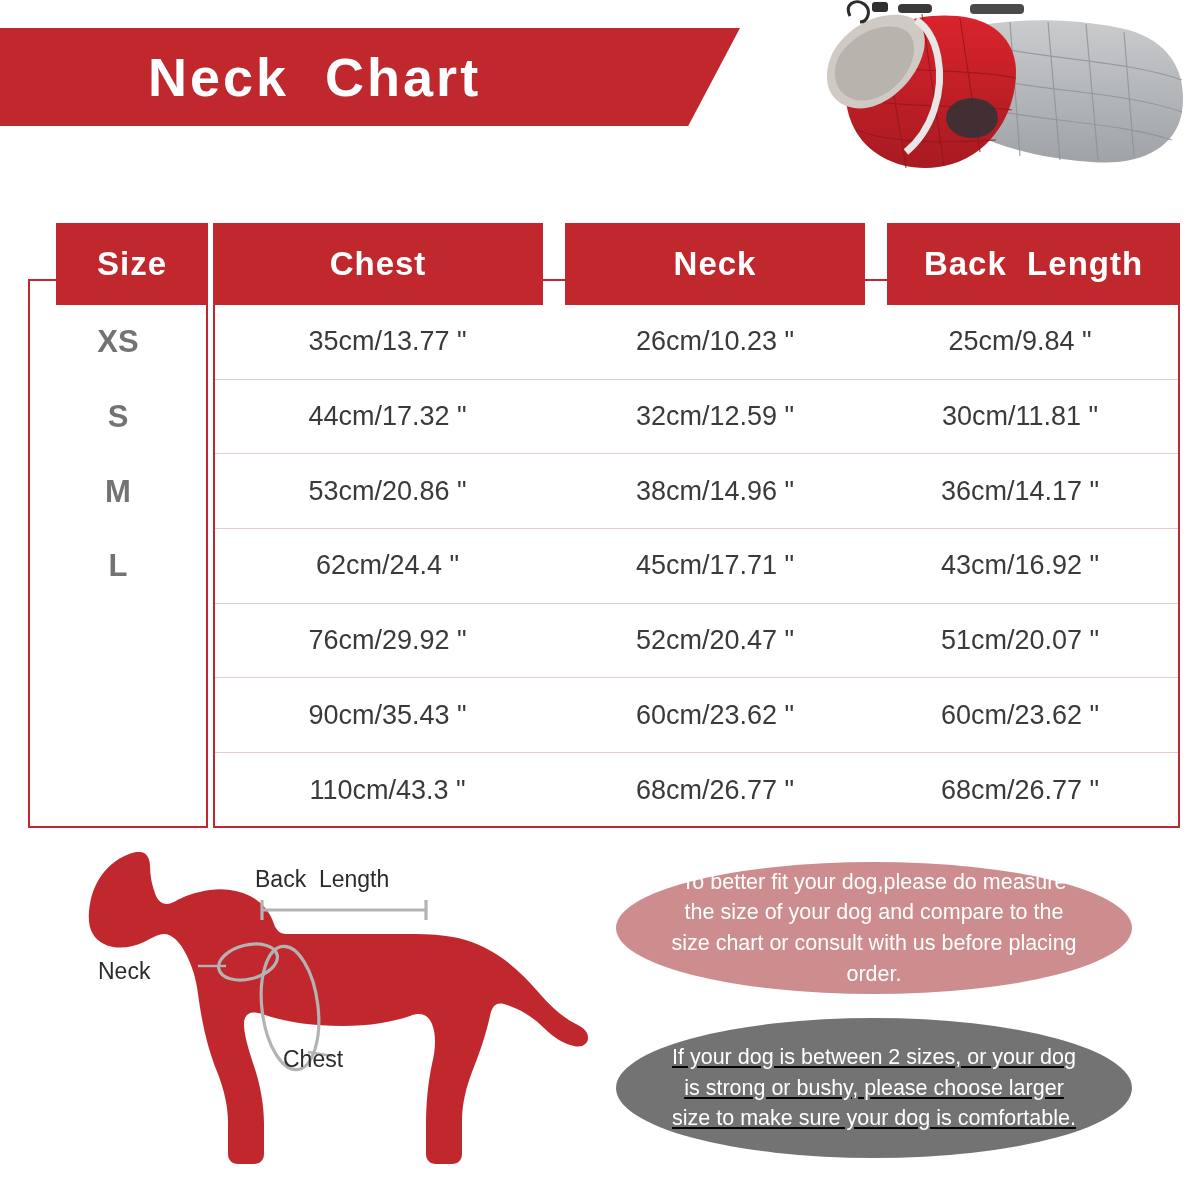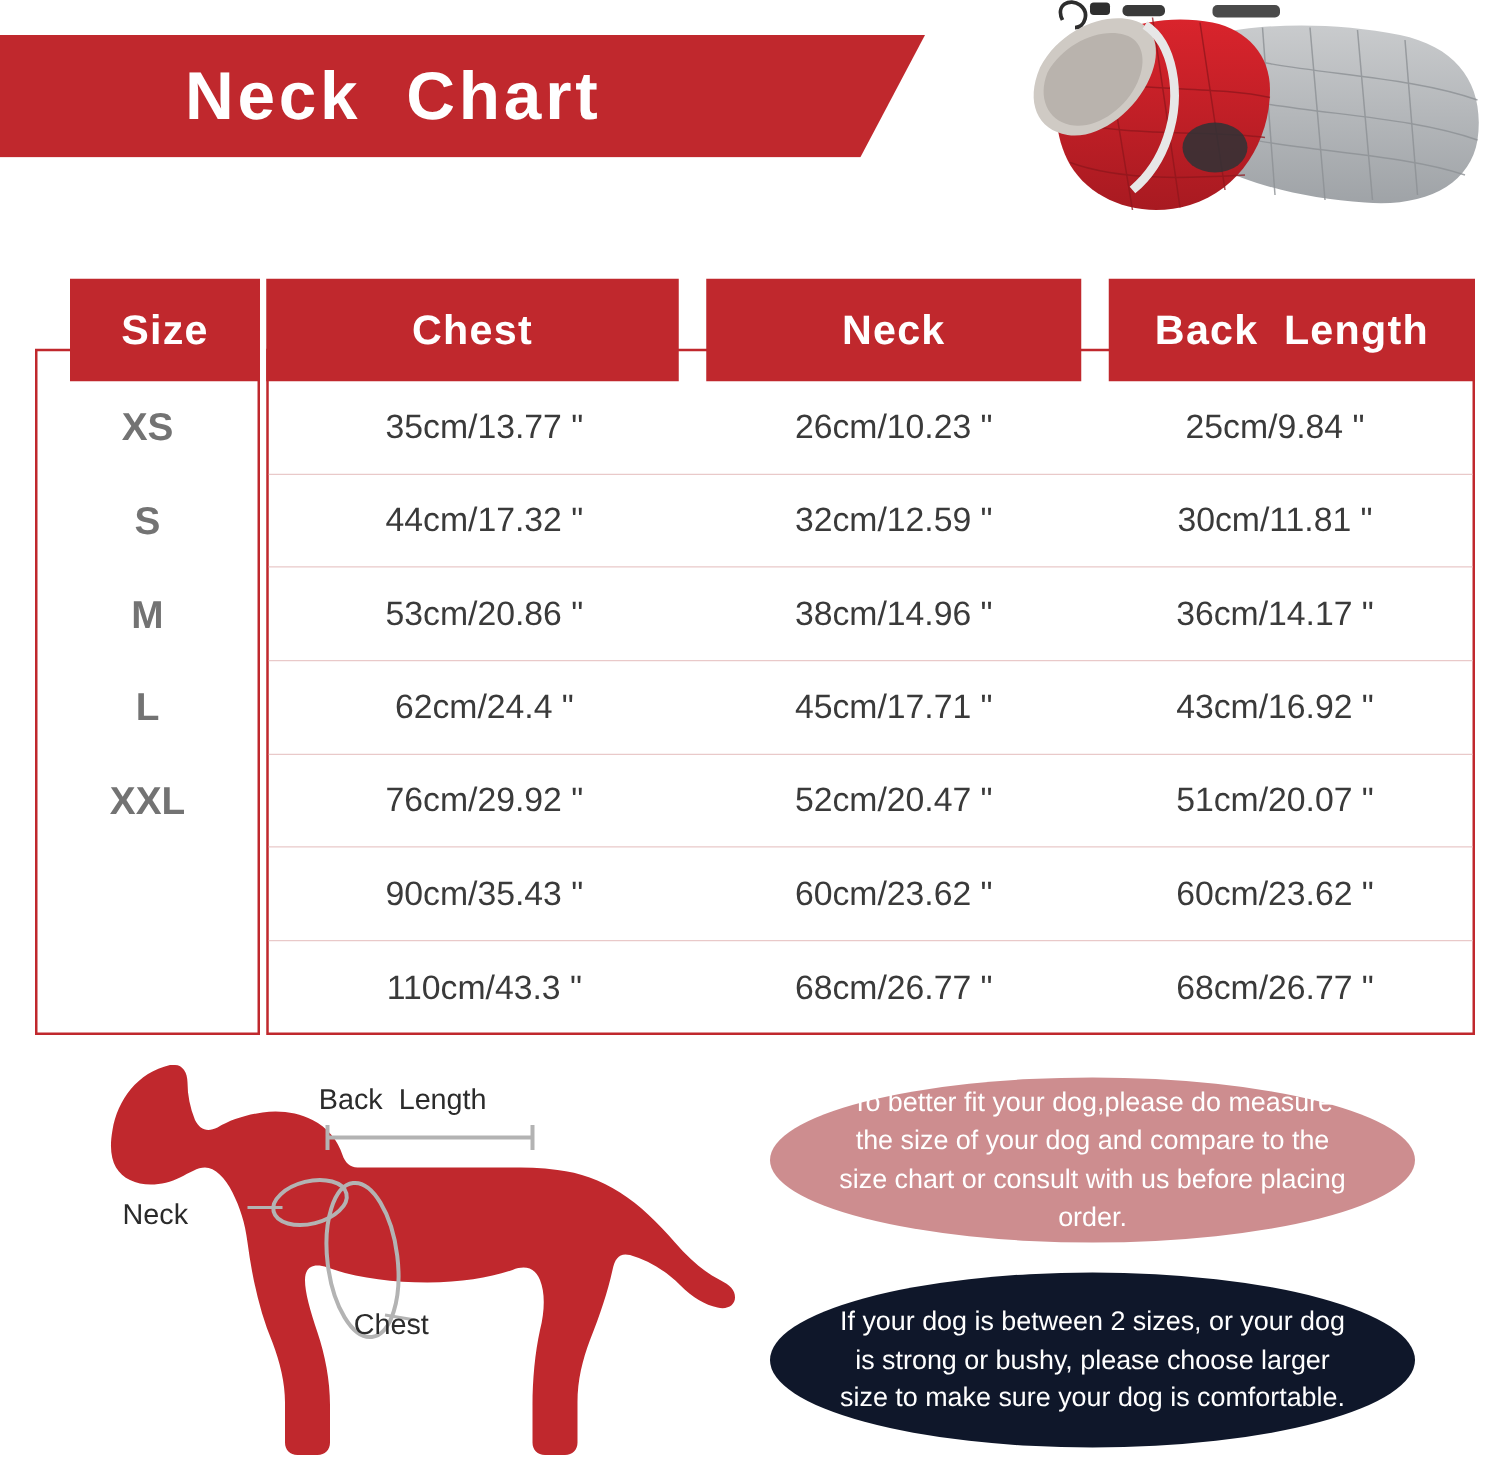--- a/index.html
+++ b/index.html
@@ -203,21 +203,22 @@
     top: 862px;
     width: 516px;
     height: 132px;
     background: #cd8d8f;
   }
   .note-2 {
     left: 616px;
     top: 1018px;
     width: 516px;
     height: 140px;
-    background: #0f172a;
+    background: #737373;
+    text-decoration: underline;
   }
 </style>
 </head>
 <body>
 
 <div class="header-banner"></div>
 <div class="header-title">Neck  Chart</div>
 
 <div class="product-photo">
   <svg width="372" height="178" viewBox="0 0 372 178" xmlns="http://www.w3.org/2000/svg">
@@ -272,21 +273,20 @@
 
   <div class="size-col-frame"></div>
   <div class="size-head">
     <span>Size</span>
   </div>
   <div class="size-cells">
     <div class="size-cell">XS</div>
     <div class="size-cell">S</div>
     <div class="size-cell">M</div>
     <div class="size-cell">L</div>
-    <div class="size-cell">XXL</div>
   </div>
 
   <div class="meas-frame"></div>
   <div class="meas-heads">
     <div class="meas-head mh-chest">
       <span>Chest</span>
     </div>
     <div class="meas-head mh-neck">
       <span>Neck</span>
     </div>

